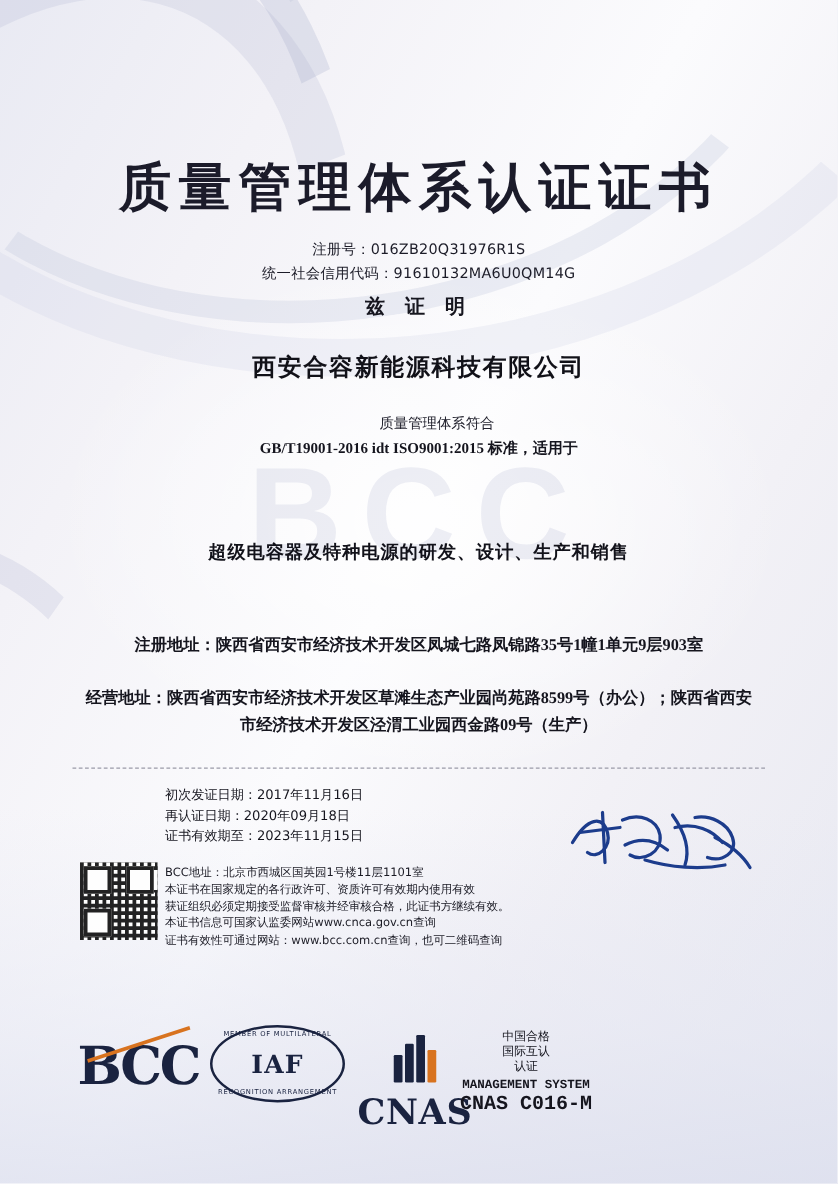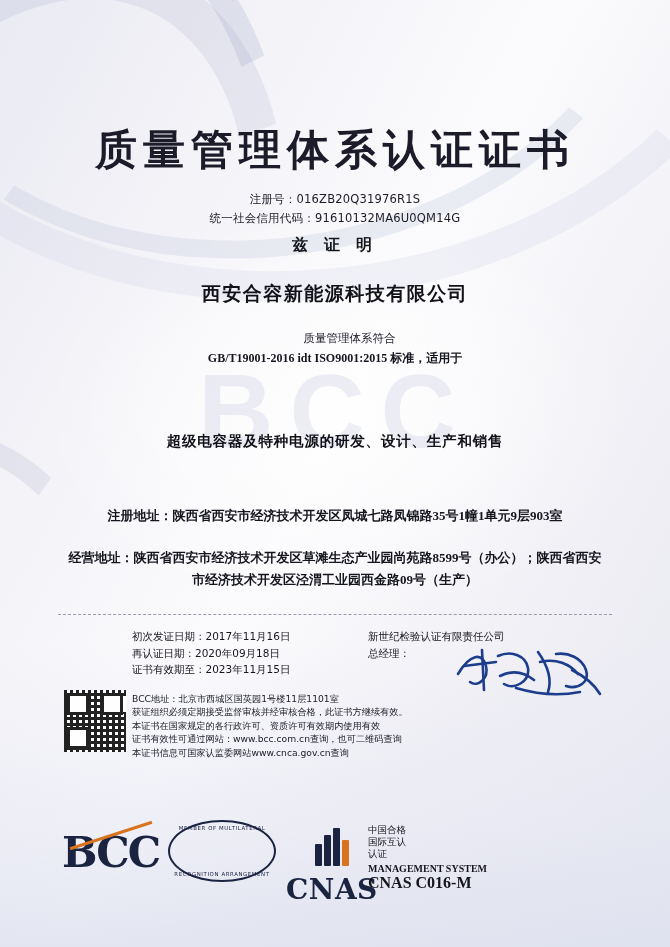--- a/index.html
+++ b/index.html
@@ -300,22 +300,23 @@
     font-family: "DejaVu Serif", "Liberation Serif", serif;
     font-size: 28px;
     font-weight: 700;
     color: #1a2340;
     letter-spacing: 0.5px;
   }
 
   .cnas-right {
     position: absolute;
     left: 368px; top: 14px;
-    font-family: Liberation Serif, serif;
+    font-family: Liberation Mono, monospace;
     color: #15151e;
+    text-align: center;
   }
   .cnas-right .cn1 { font-size: 9.5px; line-height: 12px; }
   .cnas-right .ms { font-size: 10px; font-weight: 700; margin-top: 3px; }
   .cnas-right .code { font-size: 16px; font-weight: 700; }
 </style>
 </head>
 <body>
 
 <div id="cert">
 
@@ -359,24 +360,20 @@
         <span>初次发证日期：</span><span>2017年11月16日</span>
       </div>
       <div class="row">
         <span>再认证日期：</span><span>2020年09月18日</span>
       </div>
       <div class="row">
         <span>证书有效期至：</span><span>2023年11月15日</span>
       </div>
     </div>
 
-    <div class="issuer">
-      <div>新世纪检验认证有限责任公司</div>
-      <div>总经理：</div>
-    </div>
 
     <div class="signature">
       <svg viewBox="0 0 160 62" width="160" height="62" aria-hidden="true">
         <g stroke="#1c3c8c" stroke-width="2.6" fill="none" stroke-linecap="round">
           <path d="M6,34 C18,14 30,12 34,26 C37,38 26,48 18,42"></path>
           <path d="M12,26 L44,22"></path>
           <path d="M30,10 L32,50"></path>
           <path d="M46,16 C60,10 74,16 76,28 C78,42 62,50 52,44"></path>
           <path d="M48,36 C60,30 72,32 82,40"></path>
           <path d="M86,12 C96,26 100,40 96,52"></path>
@@ -387,36 +384,37 @@
         </g>
       </svg>
     </div>
 
     <div class="qr">
         <span class="qr3"></span>
       </div>
 
     <div class="legal">
       <div>BCC地址：北京市西城区国英园1号楼11层1101室</div>
+      <div>本证书在国家规定的各行政许可、资质许可有效期内使用有效</div>
       <div>获证组织必须定期接受监督审核并经审核合格，此证书方继续有效。</div>
-      <div>本证书在国家规定的各行政许可、资质许可有效期内使用有效</div>
+      <div>本证书信息可国家认监委网站www.cnca.gov.cn查询</div>
       <div>证书有效性可通过网站：www.bcc.com.cn查询，也可二维码查询</div>
-      <div>本证书信息可国家认监委网站www.cnca.gov.cn查询</div>
     </div>
 
     <div class="logos">
 
       <div class="logo-bcc">
         <span>BCC</span>
         <span class="slash"></span>
       </div>
 
       <div class="logo-iaf">
         <div class="ring"></div>
         <div class="iaf-sub1">MEMBER OF MULTILATERAL</div>
+        <div class="iaf-text">IAF</div>
         <div class="iaf-sub2">RECOGNITION ARRANGEMENT</div>
       </div>
 
       <div class="logo-cnas">
         <div class="cnas-mark">
           <span class="bar b1"></span>
             <span class="bar b2"></span>
             <span class="bar b3"></span>
             <span class="bar b4"></span>
         </div>

